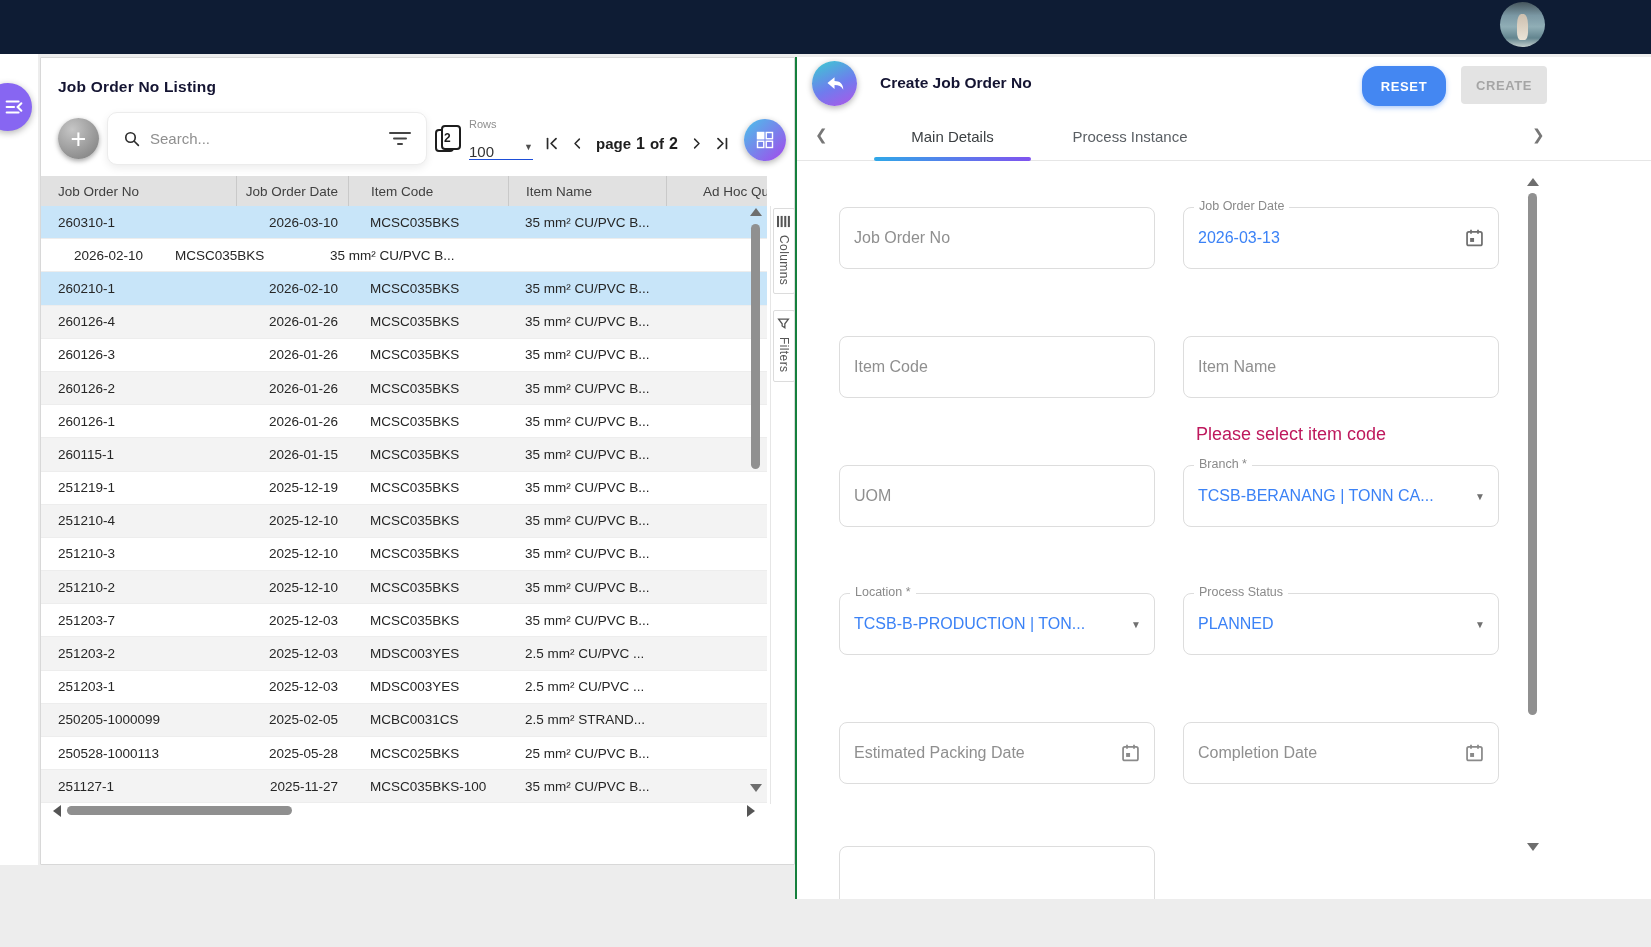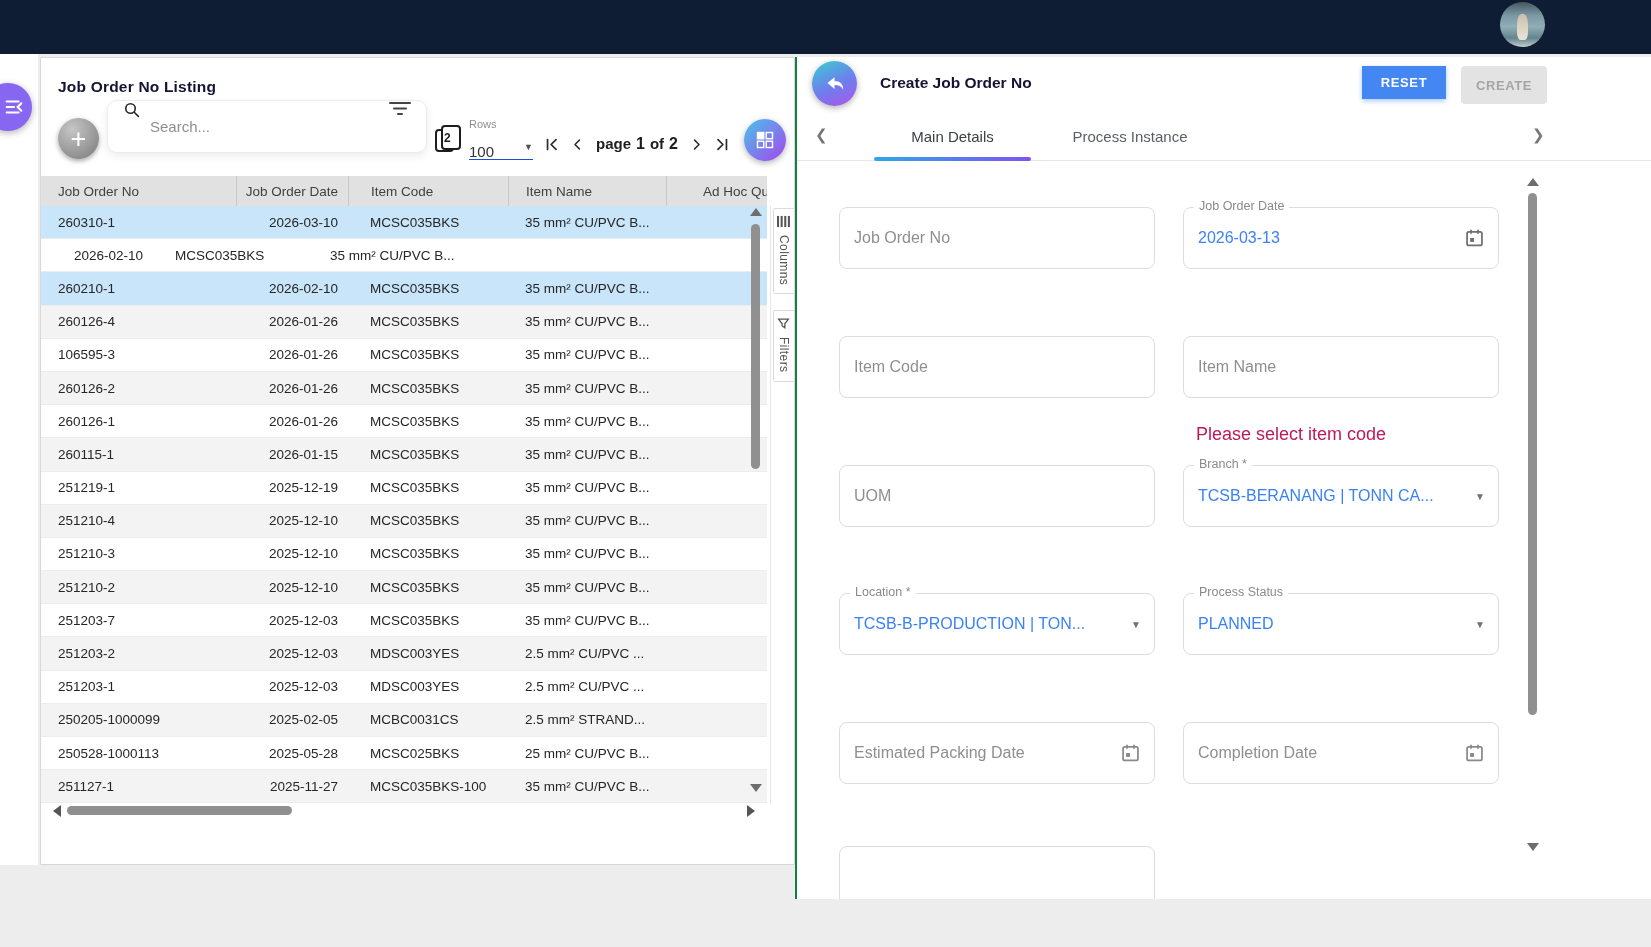--- a/index.html
+++ b/index.html
@@ -20,31 +20,31 @@
           display:flex;align-items:center;justify-content:flex-end;padding-right:7px}
   .left-strip{position:absolute;left:0;top:54px;width:38px;height:811px;background:#fff}
 
   
   .listing-card{position:absolute;left:40px;top:57px;width:755px;height:808px;background:#fff;
           border:1px solid #d8d8d8;border-radius:1px}
   .listing-title{position:absolute;left:17px;top:20px;font-size:15.5px;font-weight:700;color:#141432;letter-spacing:.2px}
   .add-btn{position:absolute;left:17px;top:60px;width:41px;height:41px;border-radius:50%;border:none;cursor:pointer;
           background:radial-gradient(circle at 35% 28%,#c6c6c6,#8a8a8a 78%);box-shadow:0 2px 5px rgba(0,0,0,.35);
           color:#fff;font-size:27px;line-height:38px;text-align:center;font-weight:400}
-  .search-box{position:absolute;left:66px;top:42px;width:320px;height:53px;background:#fff;border:1px solid #ececec;
-          border-radius:10px;box-shadow:0 3px 9px rgba(0,0,0,.08);display:flex;padding:0 15px;gap:9px}
+  .search-box{position:absolute;left:66px;top:54px;width:320px;height:53px;background:#fff;border:1px solid #ececec;
+          border-radius:10px;box-shadow:0 3px 9px rgba(0,0,0,.08);display:flex;align-items:center;padding:0 15px;gap:9px}
   .search-box input{flex:1;border:none;outline:none;font-size:15px;color:#333;font-family:inherit;min-width:0}
   .search-box input::placeholder{color:#8f8f8f}
   .dup-btn{position:absolute;left:392px;top:66px;width:30px;height:30px;border:none;background:none;cursor:pointer;position:absolute}
   .dup-num{position:absolute;left:11px;top:7px;font-size:12px;font-weight:700;color:#1d1d1d}
   .rows-select{position:absolute;left:428px;top:60px;width:64px;height:42px;border-bottom:1px solid #1d4ed8;cursor:pointer}
   .rows-label{display:block;font-size:11px;color:#8f8f8f}
   .rows-value{display:block;font-size:15px;color:#333;margin-top:13px}
   .rows-caret{position:absolute;right:0;bottom:7px;font-size:9px;color:#4f4f4f}
-  .pagination{position:absolute;left:503px;top:77px;display:flex;align-items:center;gap:9px}
+  .pagination{position:absolute;left:503px;top:77px;display:flex;align-items:flex-start;gap:9px}
   .pg-btn{background:none;border:none;cursor:pointer;display:flex;align-items:center;padding:0}
   .page-text{font-size:15px;font-weight:600;color:#1e1e1e;display:flex;gap:5px;align-items:baseline;margin:0 2px}
   .page-text b{font-size:16px;font-weight:700}
   .grid-btn{position:absolute;left:703px;top:61px;width:42px;height:42px;border-radius:50%;border:none;cursor:pointer;
           background:linear-gradient(135deg,#54b4ea 12%,#9a55ec 88%);box-shadow:0 2px 6px rgba(0,0,0,.3);
           display:flex;align-items:center;justify-content:center}
 
   
   .thead{position:absolute;left:0;top:118px;width:726px;height:30px;background:#e1e1e1;display:flex}
   .cell{display:flex;align-items:center;padding-left:17px;font-size:13.5px;white-space:nowrap;overflow:hidden}
@@ -83,21 +83,21 @@
           display:flex;flex-direction:column;align-items:center;padding:6px 0 8px;gap:7px}
   .side-label{writing-mode:vertical-rl;font-size:12px;color:#555;letter-spacing:.4px}
 
   
   .detail-panel{position:absolute;left:795px;top:57px;width:856px;height:842px;background:#fff;
           border-left:2px solid #15803d;overflow:hidden}
   .back-btn{position:absolute;left:15px;top:4px;width:45px;height:45px;border-radius:50%;border:none;cursor:pointer;
           background:linear-gradient(155deg,#3fc6d3 5%,#6f7cee 55%,#a85ae8 95%);box-shadow:0 2px 6px rgba(0,0,0,.3);
           display:flex;align-items:center;justify-content:center}
   .detail-title{position:absolute;left:83px;top:17px;font-size:15.5px;font-weight:700;color:#141432}
-  .reset-btn{position:absolute;left:565px;top:9px;width:84px;height:33px;border:none;border-radius:0;cursor:pointer;
+  .reset-btn{position:absolute;left:565px;top:9px;width:84px;height:40px;border:none;border-radius:16px;cursor:pointer;
           background:#4487f2;color:#fff;font-size:13px;font-weight:700;letter-spacing:.6px;font-family:inherit;
           box-shadow:0 2px 5px rgba(68,135,242,.45)}
   .create-btn{position:absolute;left:664px;top:9px;width:86px;height:38px;border:none;border-radius:4px;
           background:#e3e3e3;color:#a5a5a5;font-size:13px;font-weight:700;letter-spacing:.6px;font-family:inherit}
   .tabbar{position:absolute;left:0;top:56px;width:856px;height:48px;border-bottom:1px solid #e6e6e6}
   .tab-chevron{position:absolute;top:13px;font-size:15px;color:#777;cursor:pointer;background:none;border:none;font-family:inherit}
   .tab-chevron.prev{left:18px}
   .tab-chevron.next{left:735px}
   .tab{position:absolute;top:0;height:47px;display:flex;align-items:center;justify-content:center;
           font-size:15px;color:#5a5f64;cursor:pointer}
@@ -254,21 +254,21 @@
           <div class="cell c5"></div>
         </div>
       <div class="trow alt">
           <div class="cell c1">260126-4</div>
           <div class="cell c2">2026-01-26</div>
           <div class="cell c3">MCSC035BKS</div>
           <div class="cell c4">35 mm² CU/PVC B...</div>
           <div class="cell c5"></div>
         </div>
       <div class="trow">
-          <div class="cell c1">106595-3</div>
+          <div class="cell c1">260126-3</div>
           <div class="cell c2">2026-01-26</div>
           <div class="cell c3">MCSC035BKS</div>
           <div class="cell c4">35 mm² CU/PVC B...</div>
           <div class="cell c5"></div>
         </div>
       <div class="trow alt">
           <div class="cell c1">260126-2</div>
           <div class="cell c2">2026-01-26</div>
           <div class="cell c3">MCSC035BKS</div>
           <div class="cell c4">35 mm² CU/PVC B...</div>

